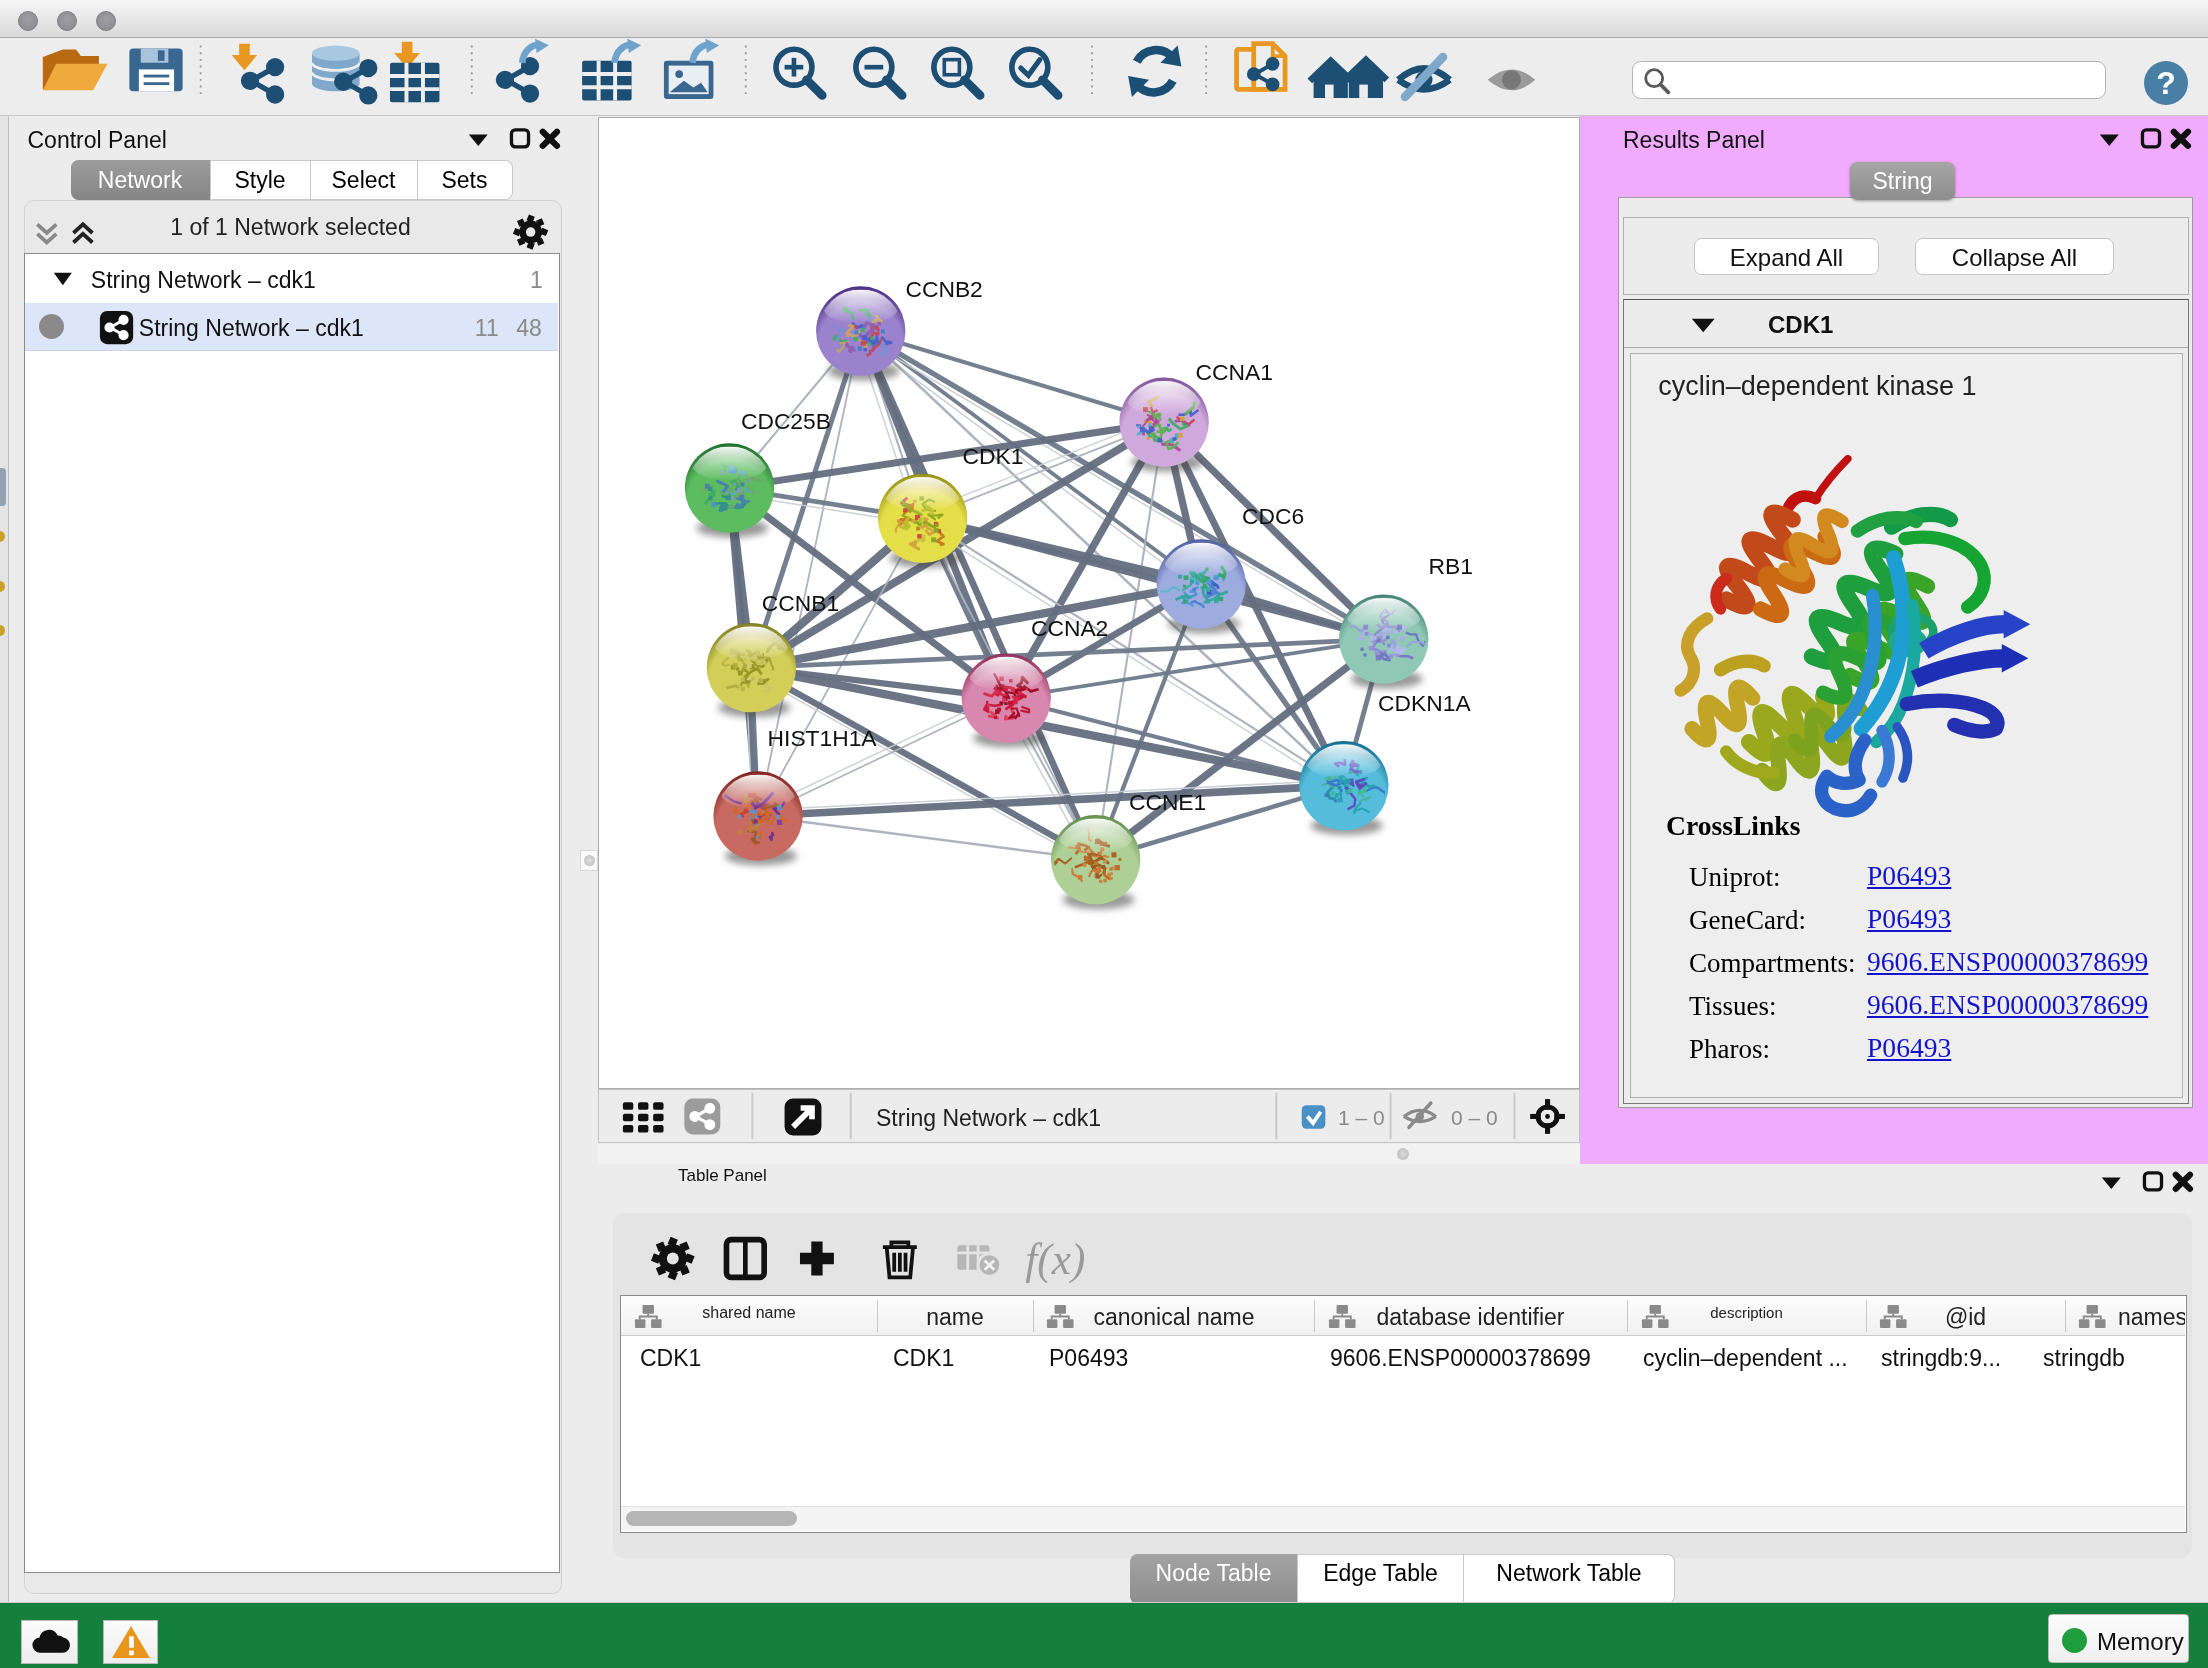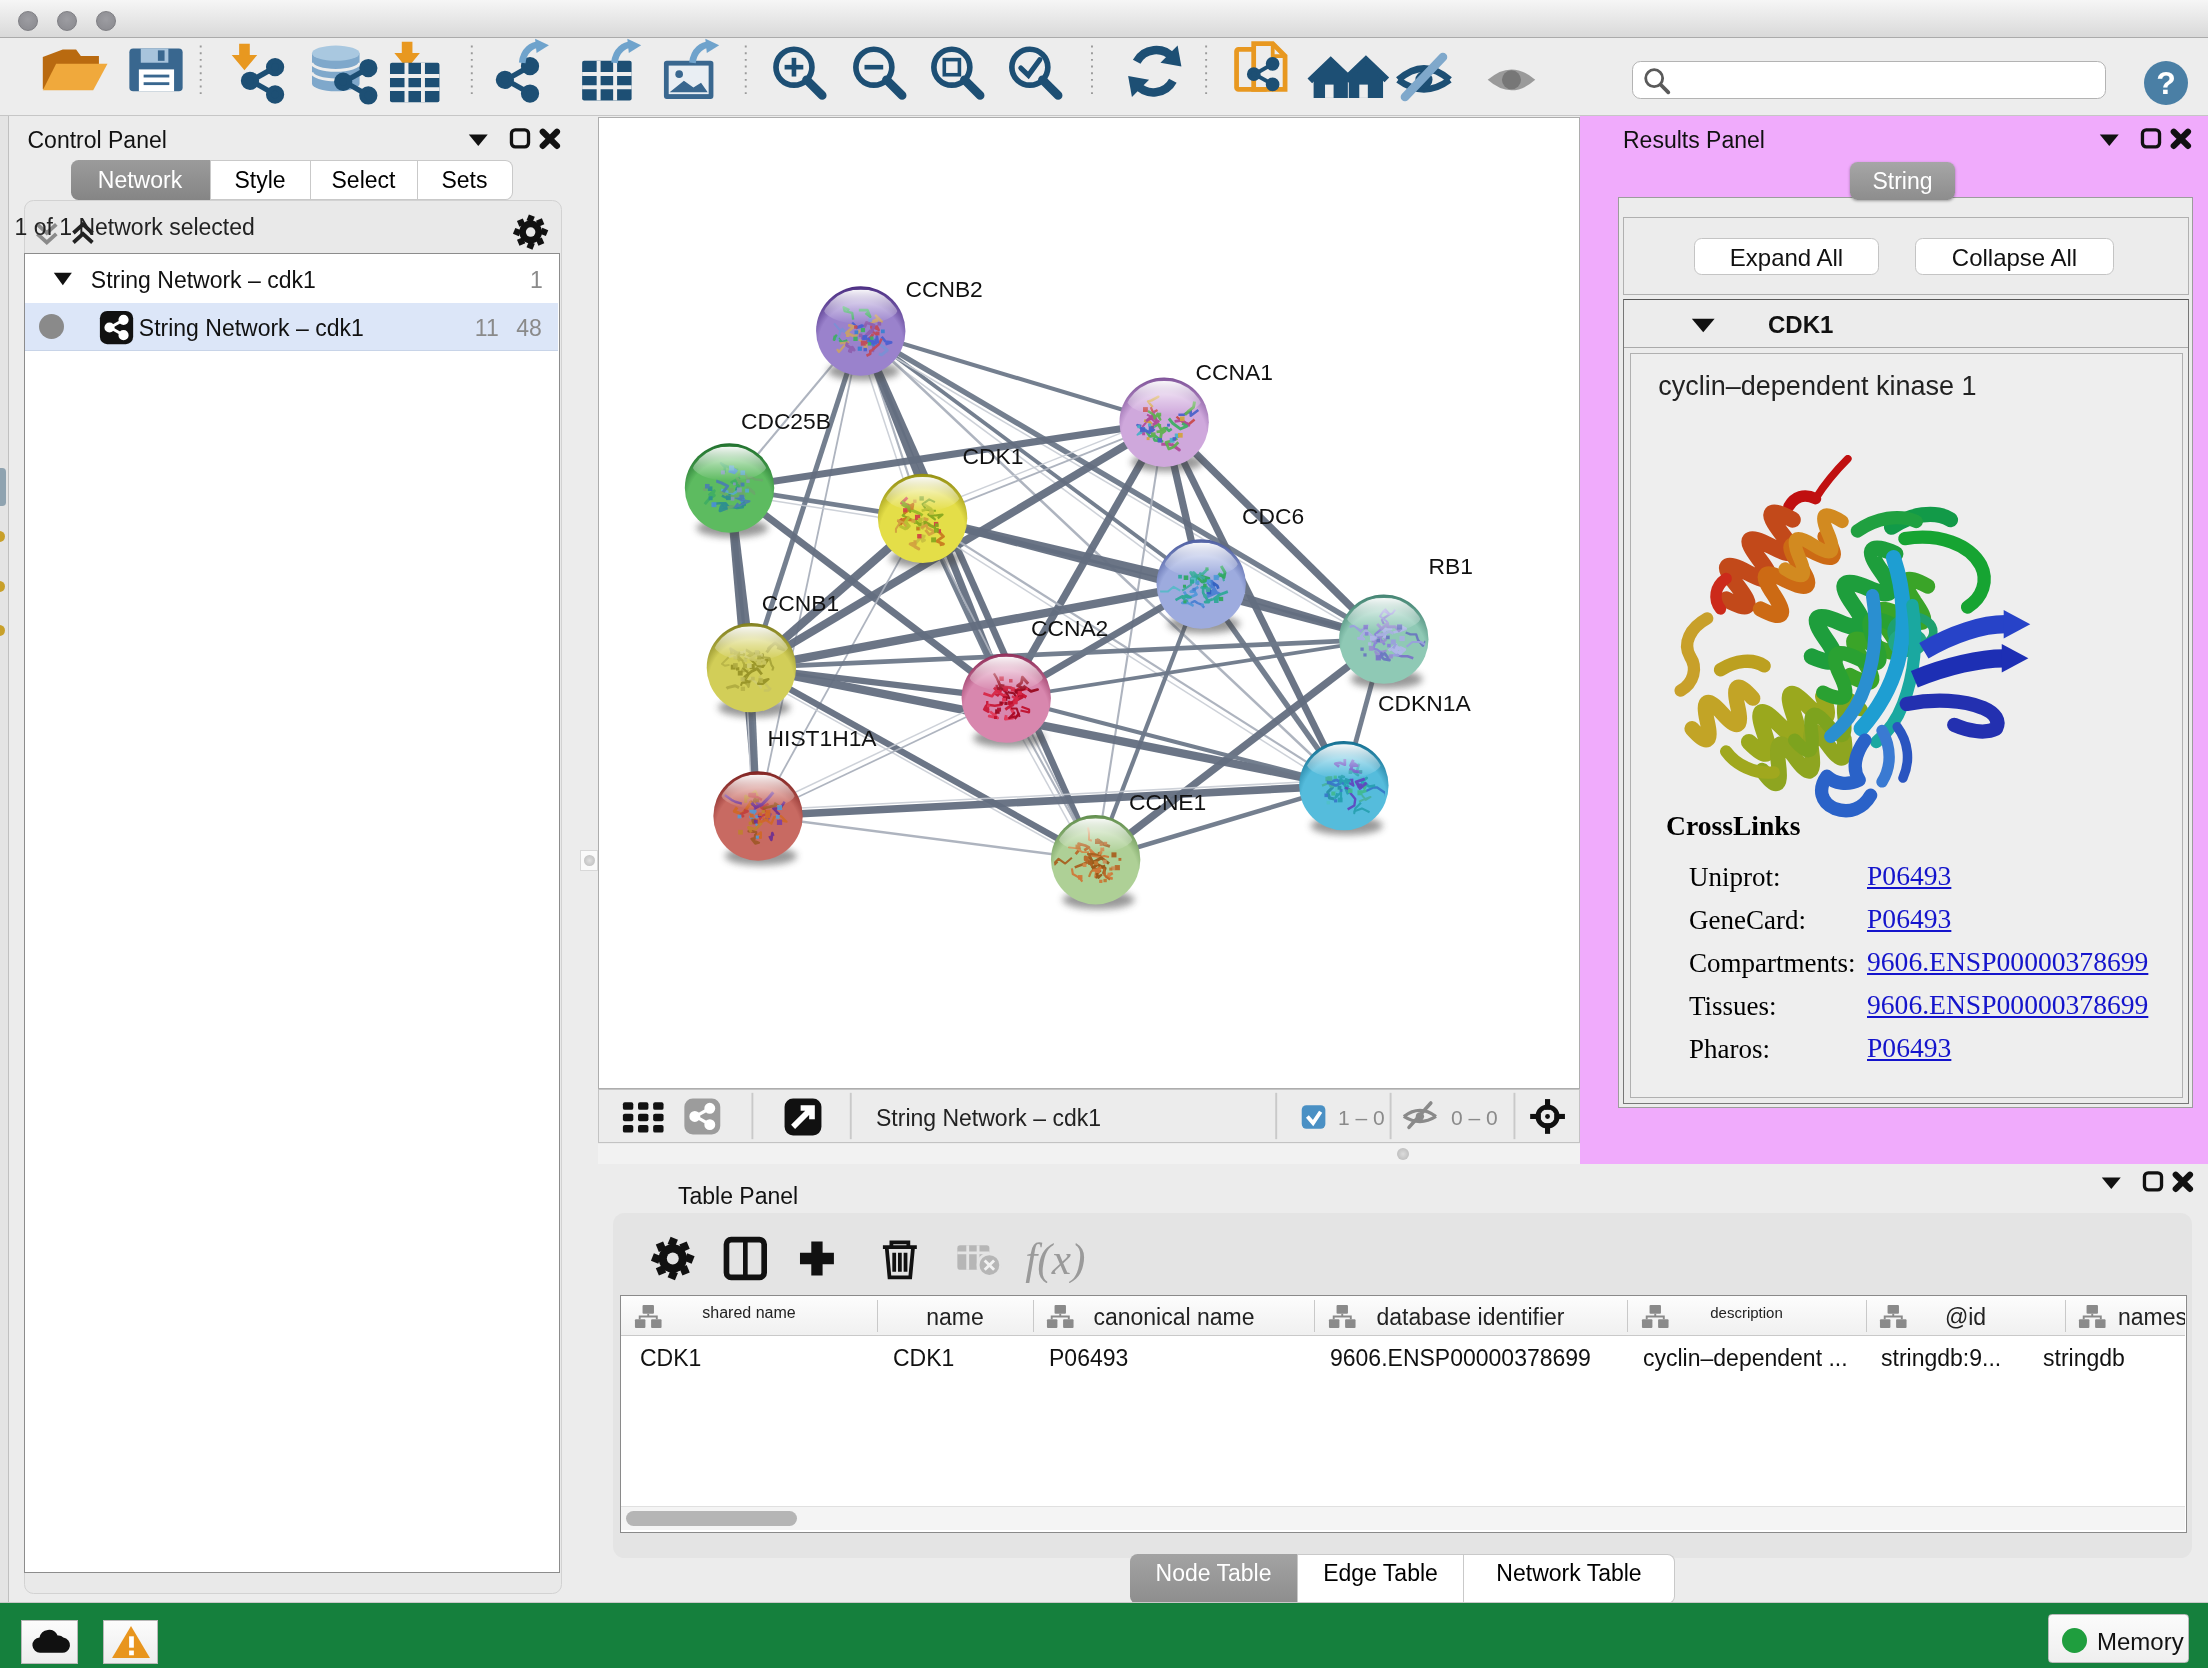--- a/index.html
+++ b/index.html
@@ -143,21 +143,21 @@
         <rect x="543.8" y="18.6" width="6.7" height="6.7" fill="#111" transform="rotate(22 547.2 22.0)"></rect>
         <rect x="539.7" y="28.7" width="6.7" height="6.7" fill="#111" transform="rotate(67 543.0 32.0)"></rect>
         <rect x="529.6" y="32.8" width="6.7" height="6.7" fill="#111" transform="rotate(112 533.0 36.2)"></rect>
         <rect x="519.6" y="28.7" width="6.7" height="6.7" fill="#111" transform="rotate(157 523.0 32.0)"></rect>
         <rect x="515.5" y="18.6" width="6.7" height="6.7" fill="#111" transform="rotate(202 518.8 22.0)"></rect>
         <rect x="519.6" y="8.6" width="6.7" height="6.7" fill="#111" transform="rotate(247 523.0 12.0)"></rect>
         <rect x="529.6" y="4.5" width="6.7" height="6.7" fill="#111" transform="rotate(292 533.0 7.8)"></rect>
         <rect x="539.7" y="8.6" width="6.7" height="6.7" fill="#111" transform="rotate(337 543.0 12.0)"></rect>
         <circle cx="533" cy="22" r="5.0" fill="#e9e9e9"></circle>
       </svg>
-      <div class="abs" style="left:5px;top:98px;width:538px;font-size:23px;color:#222">1 of 1 Network selected</div>
+      <div class="abs" style="left:12px;top:98px;width:538px;text-align:center;font-size:23px;color:#222">1 of 1 Network selected</div>
       <div class="abs" style="left:14.3px;top:137px;width:536px;height:1320px;background:#fff;border:1.9px solid #8c8c8c">
         <div class="abs" style="left:0;top:0;width:533px;height:49px;background:#fff">
           <svg width="28.5" height="19" viewBox="0 0 30 20" style="position:absolute;left:25px;top:16px">
             <path d="M4 3 L23 3 L13.5 16 Z" fill="#111"></path>
           </svg>
           <div class="abs" style="left:66px;top:13.3px;font-size:23px;color:#111">String Network – cdk1</div>
           <div class="abs" style="right:15px;top:13.3px;font-size:23px;color:#8a8a8a">1</div>
         </div>
         <div class="abs" style="left:0;top:49px;width:533px;height:48px;background:#dce6f8;border-bottom:1.9px solid #c8d4e8">
           <div class="abs" style="left:14.3px;top:10.5px;width:25px;height:25px;border-radius:50%;background:#8a8a8a"></div>
@@ -975,21 +975,21 @@
       <div style="position:absolute;left:23px;top:95px;font-size:27px;color:#000">GeneCard:</div>
       <div style="position:absolute;left:201px;top:93px;font-size:27.6px;color:#1414cc;text-decoration:underline">P06493</div>
       <div style="position:absolute;left:23px;top:138px;font-size:27px;color:#000">Compartments:</div>
       <div style="position:absolute;left:201px;top:136px;font-size:27.6px;color:#1414cc;text-decoration:underline">9606.ENSP00000378699</div>
       <div style="position:absolute;left:23px;top:181px;font-size:27px;color:#000">Tissues:</div>
       <div style="position:absolute;left:201px;top:179px;font-size:27.6px;color:#1414cc;text-decoration:underline">9606.ENSP00000378699</div>
       <div style="position:absolute;left:23px;top:224px;font-size:27px;color:#000">Pharos:</div>
       <div style="position:absolute;left:201px;top:222px;font-size:27.6px;color:#1414cc;text-decoration:underline">P06493</div>
     </div>
     <div class="abs" style="left:598px;top:1164px;width:1610px;height:438px;background:#ececec">
-      <div class="abs" style="left:80px;top:19px;font-size:23px;color:#111">Table Panel</div>
+      <div class="abs" style="left:80px;top:2px;font-size:17px;color:#111">Table Panel</div>
       <svg width="128" height="28.5" viewBox="0 0 135 30" style="position:absolute;left:1500px;top:4.8px">
         <path d="M4 9 L24 9 L14 21 Z" fill="#111"></path>
         <rect x="49" y="4" width="18" height="18" rx="4" fill="none" stroke="#111" stroke-width="3.5"></rect>
         <path d="M82 6 L97 21 M97 6 L82 21" stroke="#111" stroke-width="6.5" stroke-linecap="round"></path>
       </svg>
       <div class="abs" style="left:15px;top:49px;width:1579px;height:345px;background:#e4e4e4;border-radius:11.4px"></div>
       <svg width="495" height="49" viewBox="0 0 520 52" style="position:absolute;left:44px;top:70px">
         <circle cx="30" cy="26" r="15" fill="#111"></circle>
         <rect x="43.5" y="21.8" width="8.4" height="8.4" fill="#111" transform="rotate(22 47.7 26.0)"></rect>
         <rect x="38.3" y="34.3" width="8.4" height="8.4" fill="#111" transform="rotate(67 42.5 38.5)"></rect>

